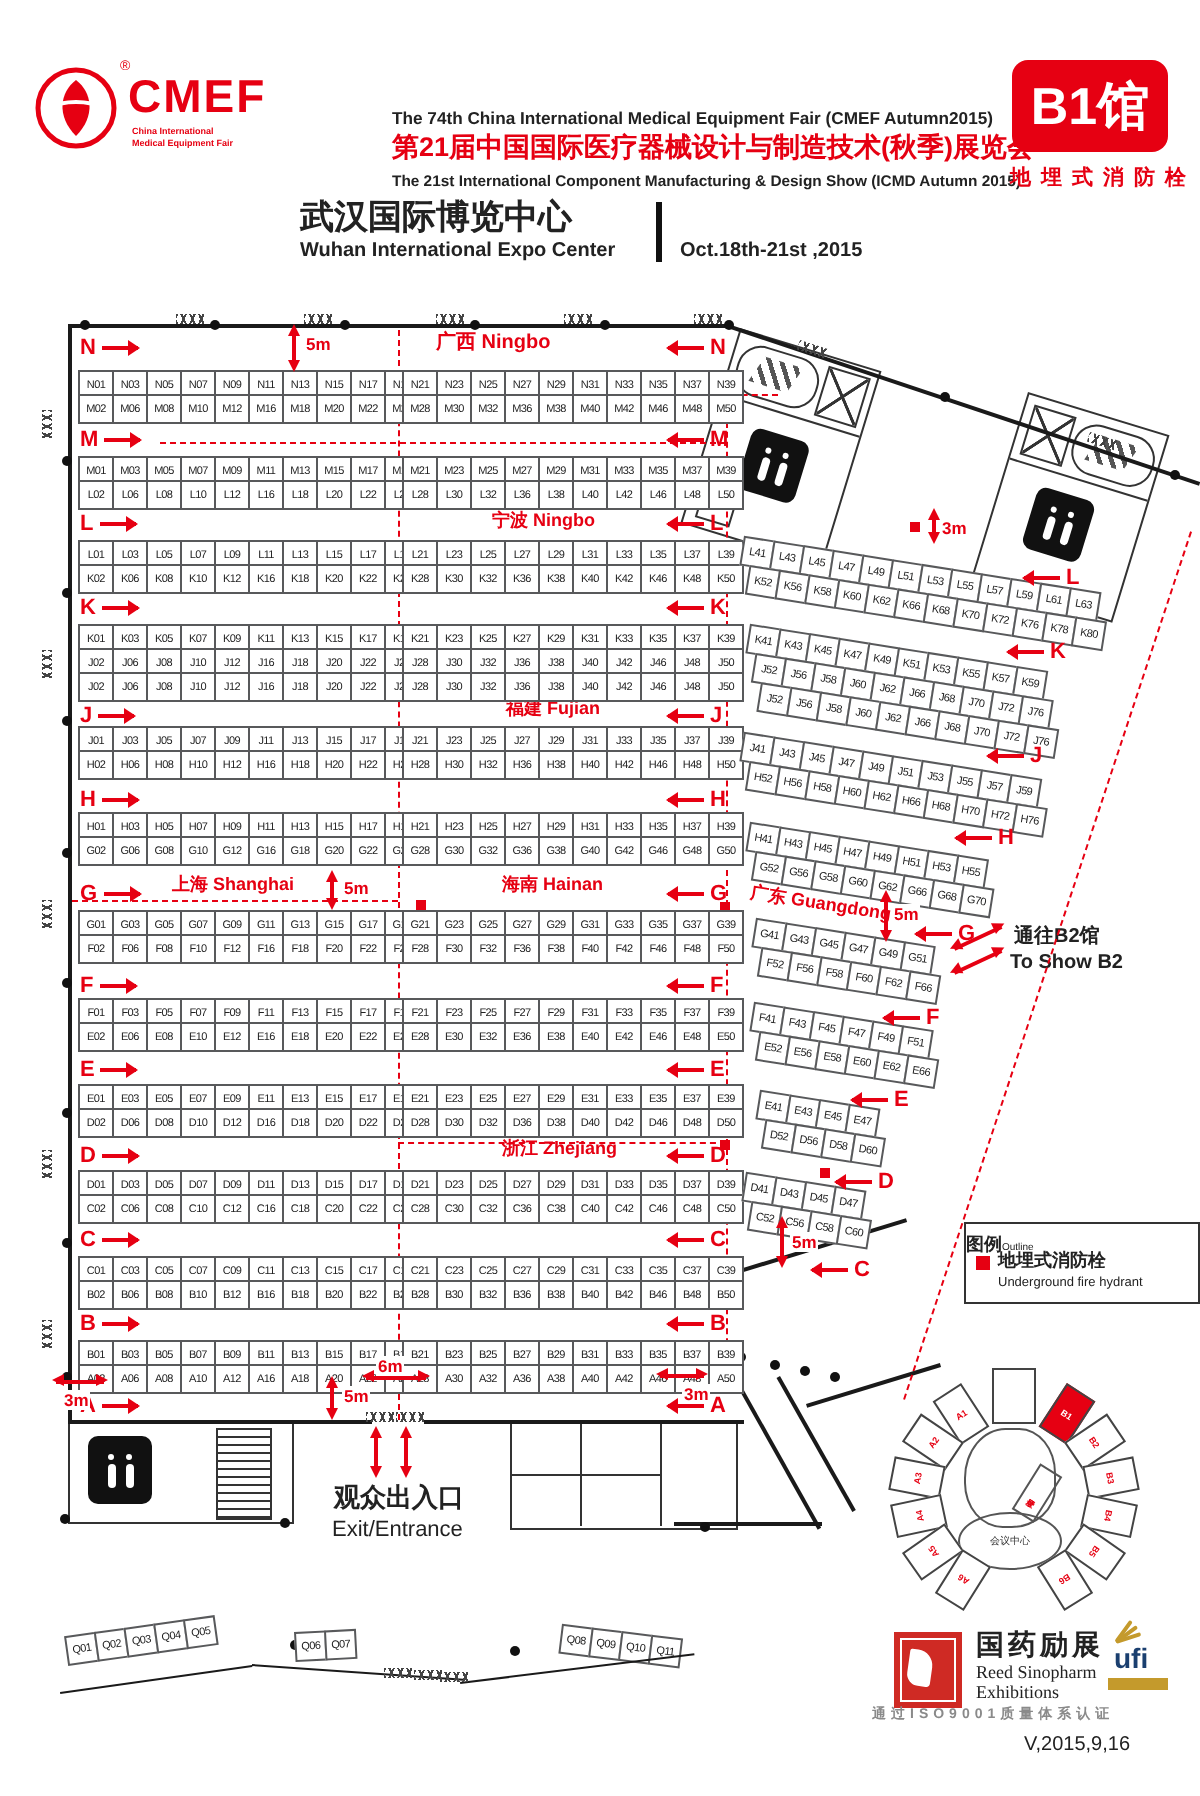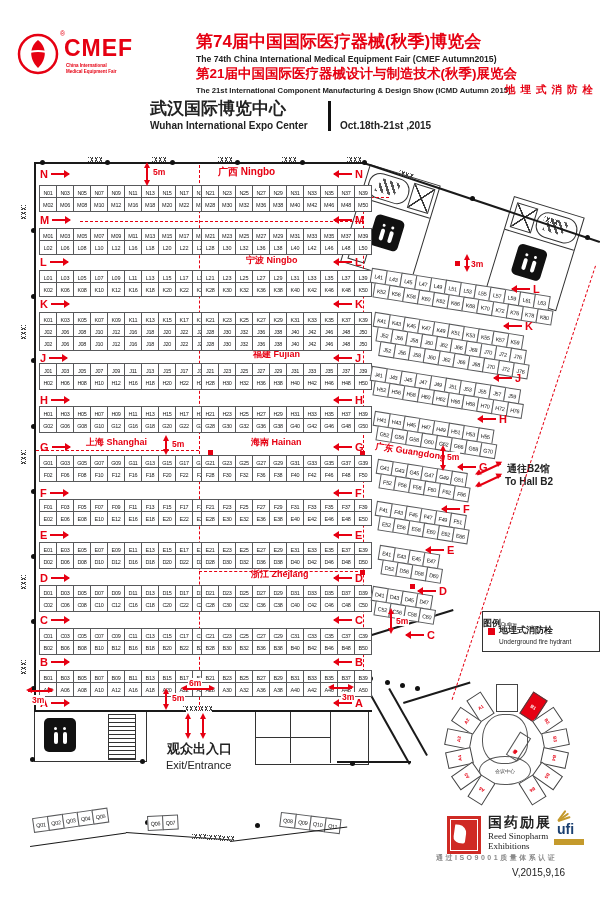--- a/index.html
+++ b/index.html
@@ -84,24 +84,24 @@
     <svg width="44" height="44" style="position:absolute;left:2px;top:2px">
       <circle cx="22" cy="22" r="19" fill="none" stroke="#e60012" stroke-width="2.5"></circle>
       <path d="M22 8 C14 14 12 26 22 36 C32 26 30 14 22 8 Z" fill="#e60012"></path>
       <path d="M8 22 C16 18 28 18 36 22" stroke="#fff" stroke-width="2" fill="none"></path>
     </svg>
     <span class="t red b" style="left:50px;top:6px;font-size:23px;letter-spacing:1px">CMEF</span>
     <span class="t red" style="left:46px;top:0;font-size:7px">®</span>
     <span class="t red b" style="left:52px;top:34px;font-size:4.5px">China International</span>
     <span class="t red b" style="left:52px;top:40px;font-size:4.5px">Medical Equipment Fair</span>
   </div>
-  <div class="t red b" style="left:196px;top:33px;font-size:17px">第74届中国国际医疗器械(秋季)博览会</div>
   <div class="t b" style="left:196px;top:55px;font-size:8.6px">The 74th China International Medical Equipment Fair (CMEF Autumn2015)</div>
   <div class="t red b" style="left:196px;top:67px;font-size:13.5px">第21届中国国际医疗器械设计与制造技术(秋季)展览会</div>
   <div class="t b" style="left:196px;top:87px;font-size:7.7px">The 21st International Component Manufacturing &amp; Design Show (ICMD Autumn 2015)</div>
+  <div id="badge">B1馆</div>
   <div class="t red b" style="left:505px;top:84px;font-size:10.5px;letter-spacing:5px">地埋式消防栓</div>
   <div class="t b" style="left:150px;top:100px;font-size:17px">武汉国际博览中心</div>
   <div class="t b" style="left:150px;top:120px;font-size:10px">Wuhan International Expo Center</div>
   <div class="abs" style="left:328px;top:101px;width:2.5px;height:30px;background:#111"></div>
   <div class="t b" style="left:340px;top:120px;font-size:10px">Oct.18th-21st ,2015</div>
 
   <div id="map" class="abs" style="left:0;top:0;width:600px;height:898px">
 
     <div class="t red b" style="left:218px;top:166px;font-size:10px">广西 Ningbo</div>
     <div class="t red b" style="left:246px;top:256px;font-size:9px">宁波 Ningbo</div>
@@ -112,21 +112,21 @@
     <div class="t red b" style="left:376px;top:442px;font-size:9px;transform:rotate(9deg);transform-origin:0 0">广东 Guangdong</div>
 
     <div class="dblv" style="left:187px;top:715px;height:22px"></div>
     <div class="dblv" style="left:202px;top:715px;height:22px"></div>
     <div class="t b" style="left:167px;top:742px;font-size:13px">观众出入口</div>
     <div class="t" style="left:166px;top:759px;font-size:11px">Exit/Entrance</div>
 
     <div class="dblh" style="left:476px;top:468px;width:26px;transform:rotate(-25deg)"></div>
     <div class="dblh" style="left:476px;top:480px;width:26px;transform:rotate(-25deg)"></div>
     <div class="t b" style="left:507px;top:463px;font-size:10px">通往B2馆</div>
-    <div class="t b" style="left:505px;top:476px;font-size:10px">To Hall B2</div>
+    <div class="t b" style="left:505px;top:476px;font-size:10px">To Show B2</div>
 
     <div class="box" style="left:482px;top:611px;width:116px;height:39px">
       <span class="t"><span class="b" style="font-size:9px">图例</span><span style="font-size:5px">Outline</span></span>
       <span class="abs" style="left:5px;top:16px;width:7px;height:7px;background:#e60012"></span>
       <span class="t b" style="left:16px;top:14px;font-size:9px">地埋式消防栓</span>
       <span class="t" style="left:16px;top:26px;font-size:6.5px">Underground fire hydrant</span>
     </div>
 
     <div class="abs" style="left:482px;top:714px;width:44px;height:48px;border:1px solid #555;border-radius:45% 40% 48% 42% / 50% 45% 40% 45%"></div>
     <div class="abs" style="left:512px;top:733px;width:11px;height:25px;border:1px solid #555;transform:rotate(32deg);display:flex;align-items:center;justify-content:center">

